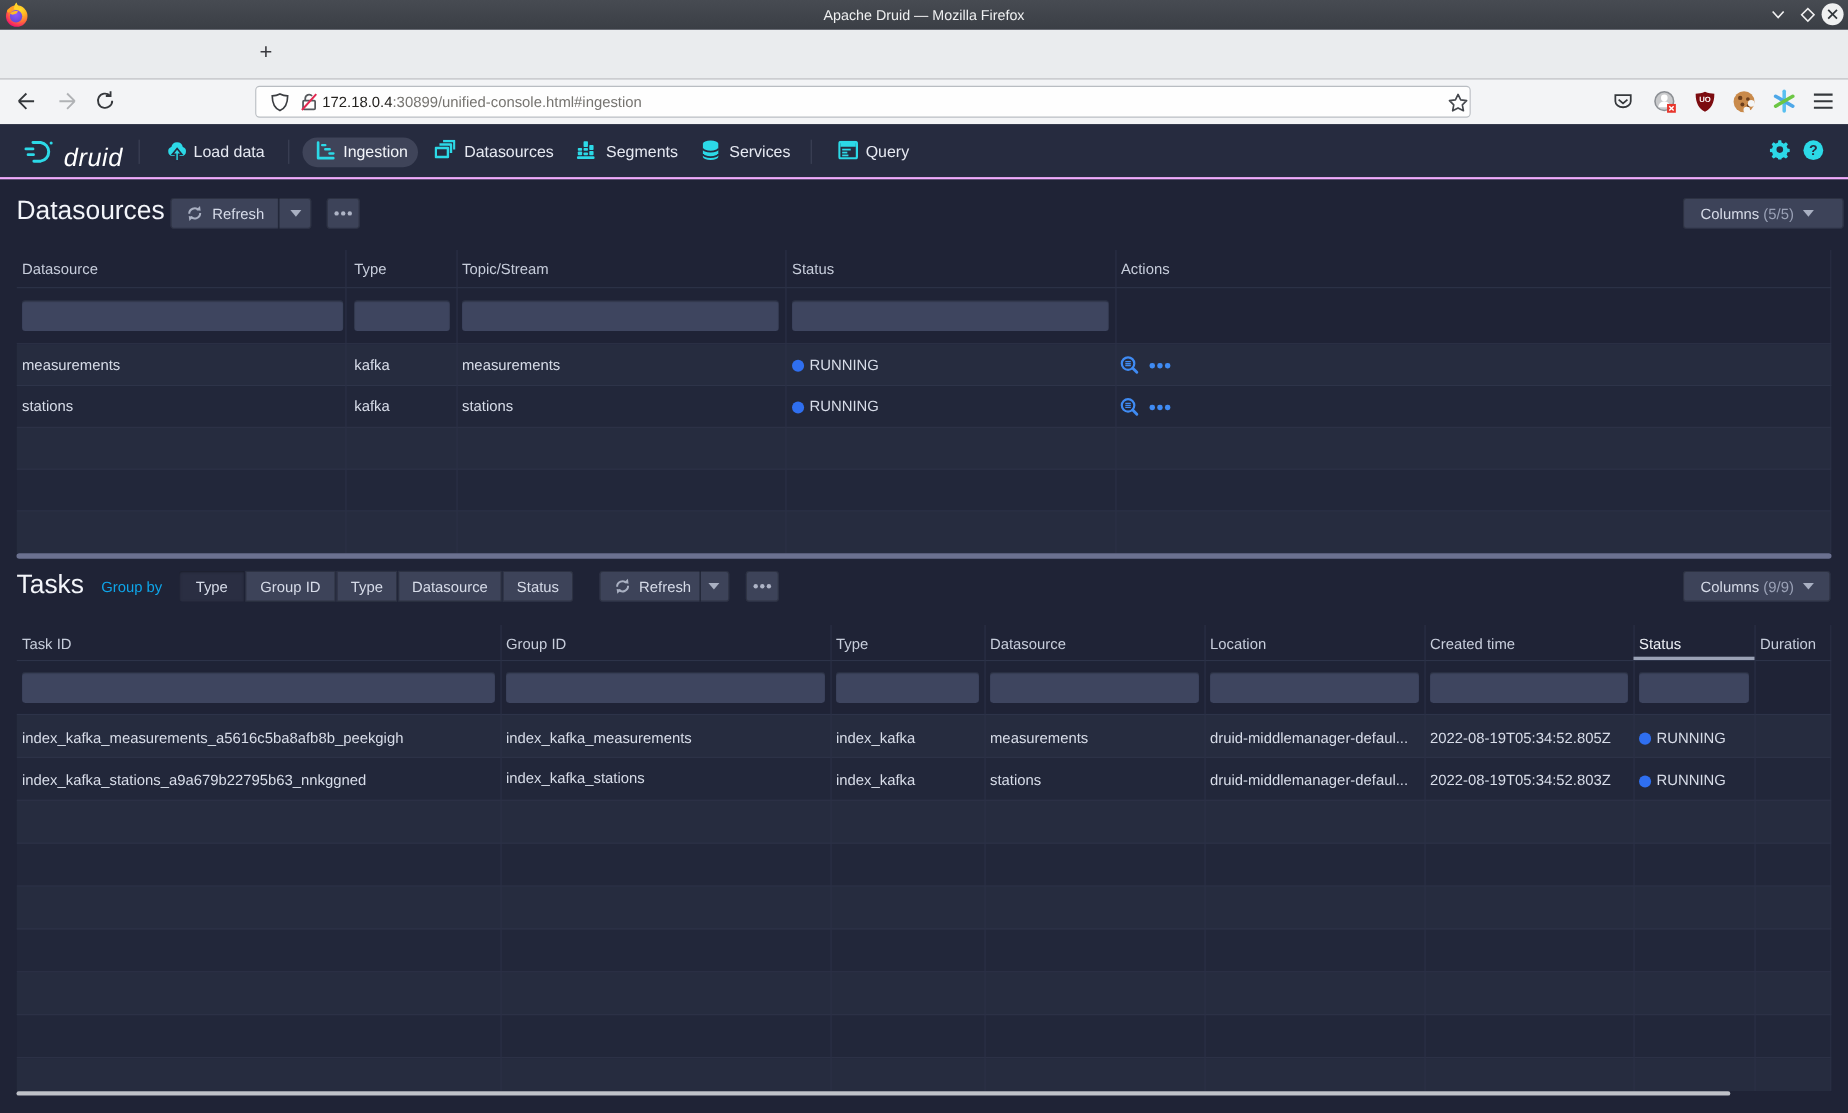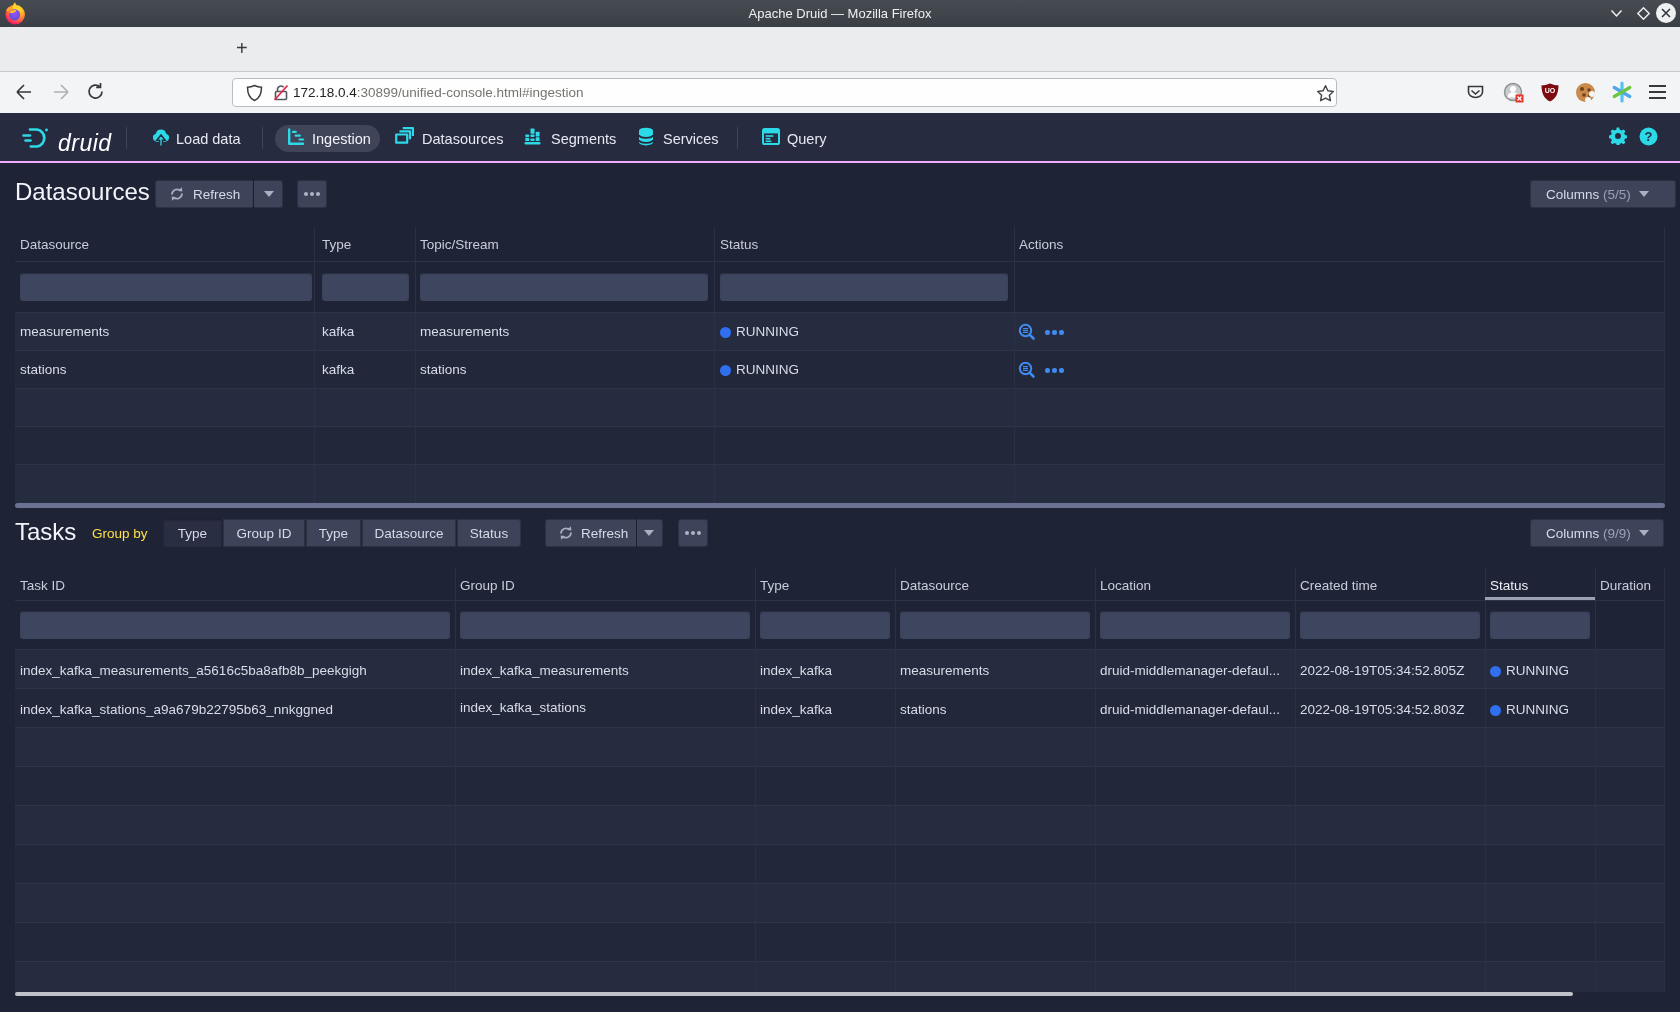--- a/index.html
+++ b/index.html
@@ -294,21 +294,21 @@
   </svg>
   <div class="dots3" style="left:1030px;top:141px">
       <i style="left:0;background:#3f8bf3;width:4.5px;height:4.5px"></i>
       <i style="left:7px;background:#3f8bf3;width:4.5px;height:4.5px"></i>
       <i style="left:14px;background:#3f8bf3;width:4.5px;height:4.5px"></i>
     </div>
 </div>
 <div class="sbar" style="left:15px;top:503px;width:1650px;height:5px;background:#6b7190"></div>
 
 <div class="t h1" style="left:15px;top:518px">Tasks</div>
-<div class="t" style="left:92px;top:526px;font-size:13.5px;color:#fde047">Group by</div>
+<div class="t" style="left:92px;top:526px;font-size:13.5px;color:#0ea5e9">Group by</div>
 <div class="abs" style="left:163px;top:519px;height:28px">
   <div class="seg btndark" style="left:0;width:59px;border-radius:3px 0 0 3px">
       <div class="bt">Type</div>
     </div>
   <div class="seg" style="left:60px;width:82px">
       <div class="bt">Group ID</div>
     </div>
   <div class="seg" style="left:143px;width:55px">
       <div class="bt">Type</div>
     </div>

